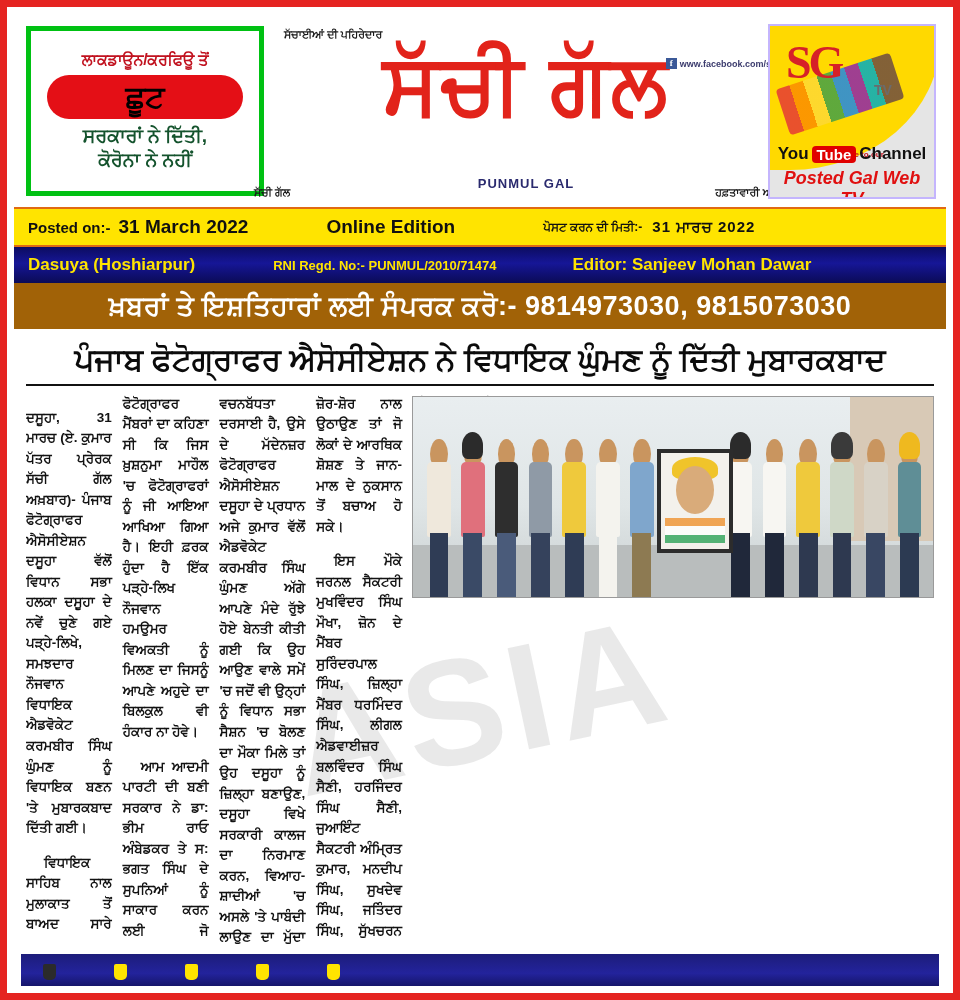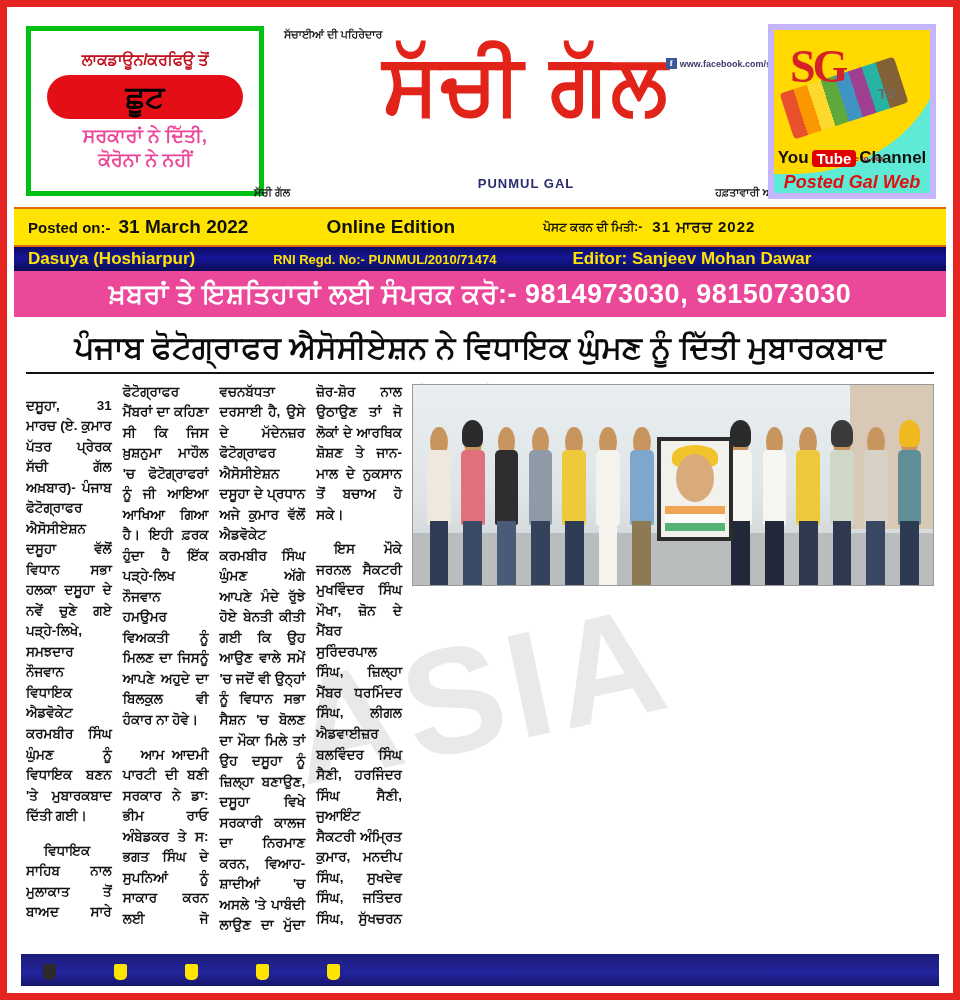--- a/index.html
+++ b/index.html
@@ -39,21 +39,21 @@
   .promo-pill{
     margin:6px 0 5px 0;
     background:#e40f16;border-radius:22px;
     width:196px;height:44px;
     display:flex;align-items:center;justify-content:center;
   }
   .promo-pill span{
     color:#000000;font-weight:bold;font-size:30px;line-height:1;
   }
   .promo-line3,.promo-line4{
-    color:#ec4899;font-weight:bold;font-size:19px;line-height:1.25;
+    color:#14532d;font-weight:bold;font-size:19px;line-height:1.25;
     white-space:nowrap;
   }
 
   .brand{
     position:absolute;left:252px;top:6px;width:520px;height:185px;
     text-align:center;
   }
   .brand-tag{
     position:absolute;left:18px;top:8px;
     font-size:11px;font-weight:bold;color:#1a1a1a;
@@ -81,21 +81,21 @@
     font-size:9px;color:#3b3b6d;font-weight:bold;white-space:nowrap;
   }
   .fb-sq{
     width:11px;height:11px;background:#3b5998;color:#fff;
     font-size:9px;font-weight:bold;line-height:11px;text-align:center;
     font-family:"Liberation Serif",serif;
   }
 
   .tvlogo{
     position:absolute;right:10px;top:10px;width:168px;height:175px;
-    border:6px solid #c4b5fd;background:#5eead4;box-sizing:border-box;
+    border:2px solid #c4b5fd;background:#e5e5e5;box-sizing:border-box;
     overflow:hidden;
   }
   .tvlogo .disc{
     position:absolute;left:-8px;top:-6px;width:178px;height:150px;
     background:#ffd900;border-bottom-right-radius:150px 130px;
   }
   .tvlogo .sg{
     position:absolute;left:16px;top:10px;
     font-family:"Liberation Serif",serif;font-weight:bold;font-size:46px;
     color:#d62128;letter-spacing:-3px;
@@ -137,30 +137,30 @@
     height:36px;background:#ffe400;border-top:2px solid #e06a13;border-bottom:2px solid #e06a13;
     display:flex;align-items:center;color:#111;
   }
   .by-a{margin-left:14px;font-size:15px;font-weight:bold;}
   .by-a b{font-size:19px;margin-left:8px;}
   .by-b{margin-left:78px;font-size:19px;font-weight:bold;}
   .by-c{margin-left:88px;font-size:12px;font-weight:bold;}
   .by-d{margin-left:10px;font-size:15px;font-weight:bold;letter-spacing:1px;}
 
   .bar-blue{
-    height:24px;
+    height:36px;
     background:linear-gradient(180deg,#0c0c60 0%,#161697 45%,#0b0b56 100%);
     display:flex;align-items:center;color:#ffe400;
   }
   .bb-a{margin-left:14px;font-size:17px;font-weight:bold;}
   .bb-b{margin-left:78px;font-size:13px;font-weight:bold;}
   .bb-c{margin-left:76px;font-size:17px;font-weight:bold;}
 
   .bar-red{
-    height:46px;background:#ec4899;
+    height:46px;background:#a16207;
     display:flex;align-items:center;justify-content:center;
     color:#ffffff;font-size:27px;font-weight:bold;letter-spacing:0.5px;
     border-bottom:2px solid #ffffff;
   }
 
   
   .headline{
     margin:10px 10px 4px 10px;
     text-align:center;color:#0b0b0b;
     font-size:31px;font-weight:bold;line-height:1.25;

